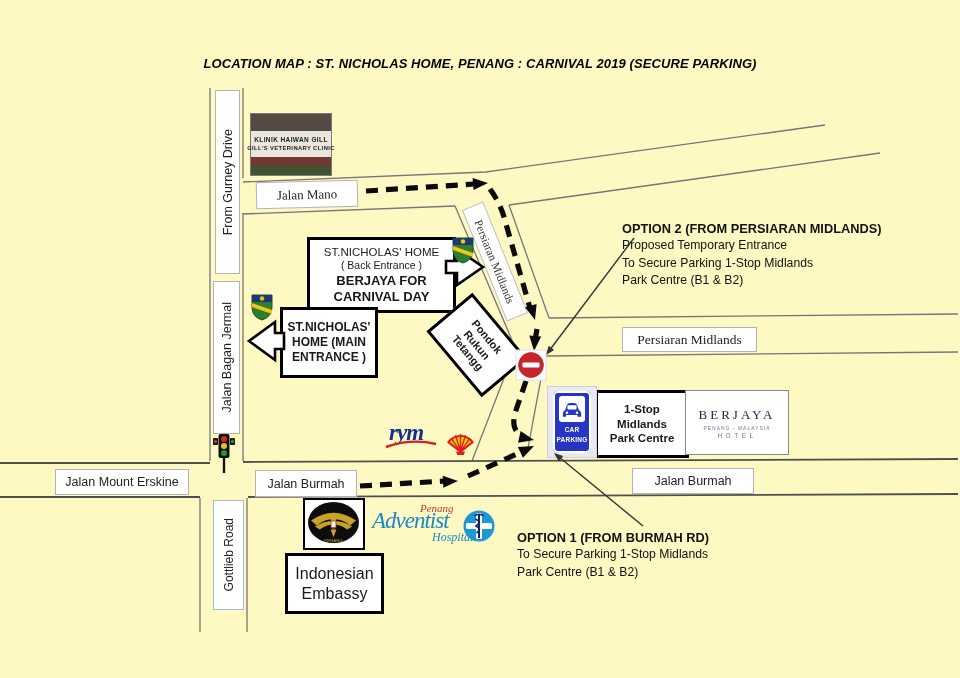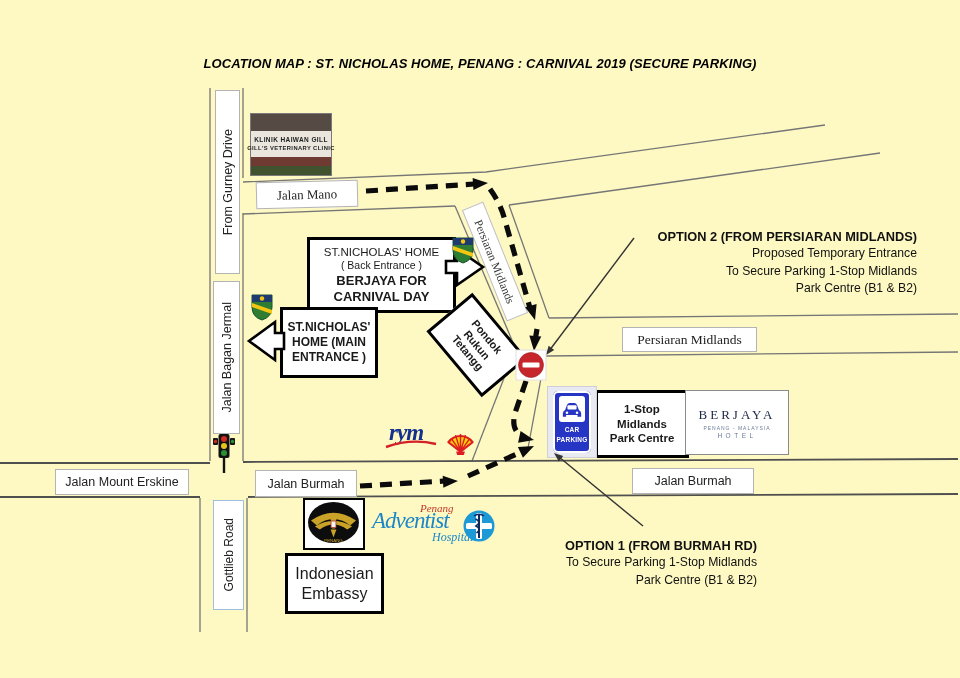--- a/index.html
+++ b/index.html
@@ -8,21 +8,21 @@
   .abs{position:absolute;}
   svg.layer{position:absolute;left:0;top:0;pointer-events:none;}
   .title{left:0;top:56px;width:960px;text-align:center;font-weight:bold;font-style:italic;
          font-size:13px;letter-spacing:.1px;color:#000;}
   .roadbox{position:absolute;background:#fff;border:1px solid #b3b3b3;display:flex;
            align-items:center;justify-content:center;font-size:12.5px;color:#222;z-index:2;}
   .serif{font-family:"Liberation Serif",serif;}
   .vlabel span{writing-mode:vertical-rl;transform:rotate(180deg);white-space:nowrap;}
   .bbox{position:absolute;background:#fff;border:3px solid #000;display:flex;flex-direction:column;
         align-items:center;justify-content:center;text-align:center;z-index:2;line-height:1.25;}
-  .optblock{position:absolute;text-align:right;font-size:12.2px;line-height:17.3px;color:#111;z-index:2;margin-top:8px;}
+  .optblock{position:absolute;text-align:left;font-size:12.2px;line-height:17.3px;color:#111;z-index:2;}
   .optblock .hd{font-weight:bold;font-size:12.8px;}
   .photo{position:absolute;z-index:2;background:linear-gradient(#564a44 0 28%,#eae6de 28% 70%,#6e3a32 70% 86%,#41522f 86% 100%);
          border:1px solid #7a7a7a;display:flex;flex-direction:column;align-items:center;justify-content:center;}
   .photo .sline{font-weight:bold;color:#1c1c1c;letter-spacing:.4px;line-height:1.35;white-space:nowrap;}
   .berjaya{position:absolute;background:#fff;border:1.5px solid #8a8a8a;display:flex;flex-direction:column;
            align-items:center;justify-content:center;z-index:2;}
   .psign{position:absolute;background:#e9e9f1;border:1px solid #cfcfdc;z-index:2;display:flex;
          align-items:center;justify-content:center;}
   .bluesign{width:38px;height:62px;background:#2735c4;border-radius:5px;box-shadow:inset 0 0 0 2px #fff;
             display:flex;flex-direction:column;align-items:center;padding-top:5px;box-sizing:border-box;}

